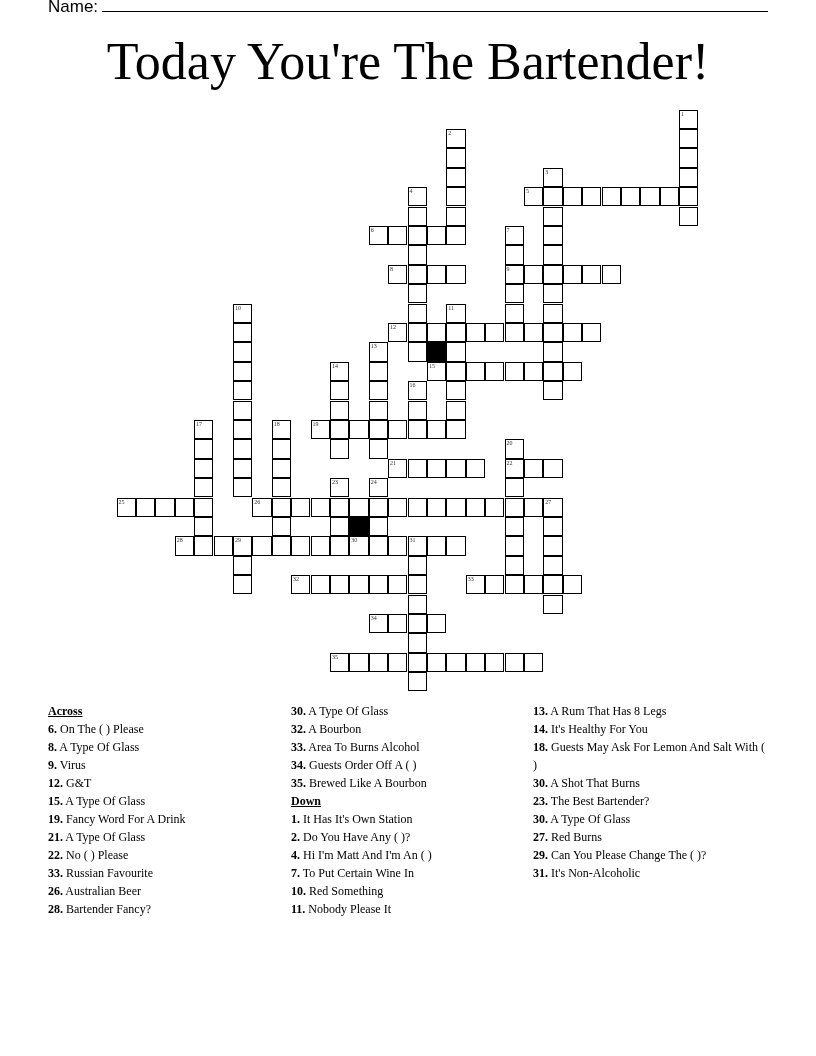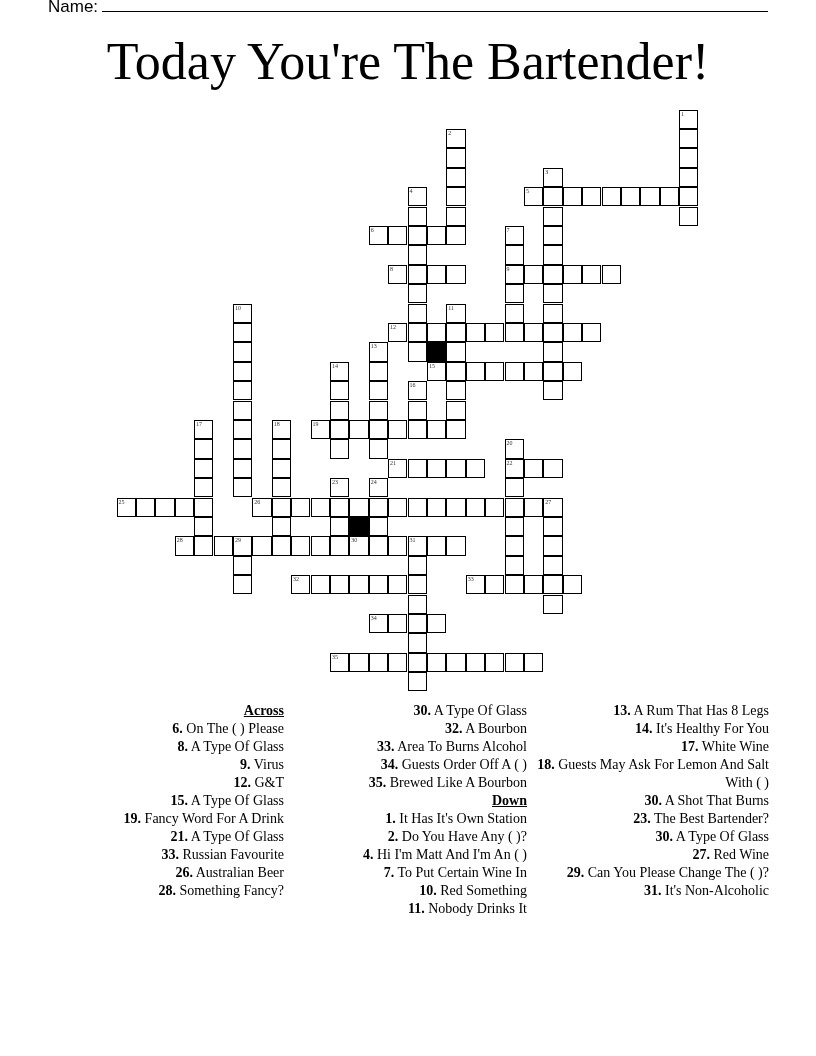--- a/index.html
+++ b/index.html
@@ -4,21 +4,21 @@
 <style>
   html, body { margin: 0; padding: 0; background: #ffffff; }
   body { width: 816px; height: 1056px; position: relative; overflow: hidden; color: #000; }
   .name-line { position: absolute; left: 48px; top: -3px; font-family: "Liberation Sans", sans-serif; font-size: 17px; white-space: nowrap; }
   .name-line .blank { display: inline-block; width: 666px; border-bottom: 1px solid #000; height: 14px; vertical-align: baseline; margin-left: 4px; }
   .title { position: absolute; left: 0; top: 30px; width: 816px; text-align: center; font-family: "Liberation Serif", serif; font-size: 52px; line-height: 64px; }
   .grid { position: absolute; left: 117px; top: 110px; width: 582px; height: 582px; }
   .cell { position: absolute; width: 19.4px; height: 19.4px; box-sizing: border-box; border: 1px solid #000; background: #fff; margin-left: -0.5px; margin-top: -0.5px; }
   .cell.black { background: #000; }
   .cell .num { position: absolute; left: 1px; top: 0px; font-family: "Liberation Serif", serif; font-size: 6px; line-height: 7px; color: #333; }
-  .clues { position: absolute; top: 702px; font-family: "Liberation Serif", serif; font-size: 14px; line-height: 18px; text-align: right; }
+  .clues { position: absolute; top: 702px; font-family: "Liberation Serif", serif; font-size: 12px; line-height: 18px; }
   .clues .head { font-weight: bold; text-decoration: underline; }
   .clues .clue b { font-weight: bold; }
   .col1 { left: 48px; width: 236px; }
   .col2 { left: 291px; width: 236px; }
   .col3 { left: 533px; width: 236px; }
 </style>
 </head>
 <body>
 
 <div class="name-line">
@@ -309,44 +309,44 @@
 
 <div class="clues col1">
   <div class="head">Across</div>
   <div class="clue"><b>6.</b> <span>On The ( ) Please</span></div>
   <div class="clue"><b>8.</b> <span>A Type Of Glass</span></div>
   <div class="clue"><b>9.</b> <span>Virus</span></div>
   <div class="clue"><b>12.</b> <span>G&amp;T</span></div>
   <div class="clue"><b>15.</b> <span>A Type Of Glass</span></div>
   <div class="clue"><b>19.</b> <span>Fancy Word For A Drink</span></div>
   <div class="clue"><b>21.</b> <span>A Type Of Glass</span></div>
+  <div class="clue"><b>22.</b> <span>No ( ) Please</span></div>
   <div class="clue"><b>33.</b> <span>Russian Favourite</span></div>
   <div class="clue"><b>26.</b> <span>Australian Beer</span></div>
-  <div class="clue"><b>28.</b> <span>Something Fancy?</span></div>
+  <div class="clue"><b>28.</b> <span>Bartender Fancy?</span></div>
 </div>
 
 <div class="clues col2">
   <div class="clue"><b>30.</b> <span>A Type Of Glass</span></div>
   <div class="clue"><b>32.</b> <span>A Bourbon</span></div>
   <div class="clue"><b>33.</b> <span>Area To Burns Alcohol</span></div>
   <div class="clue"><b>34.</b> <span>Guests Order Off A ( )</span></div>
   <div class="clue"><b>35.</b> <span>Brewed Like A Bourbon</span></div>
   <div class="head">Down</div>
   <div class="clue"><b>1.</b> <span>It Has It's Own Station</span></div>
   <div class="clue"><b>2.</b> <span>Do You Have Any ( )?</span></div>
   <div class="clue"><b>4.</b> <span>Hi I'm Matt And I'm An ( )</span></div>
   <div class="clue"><b>7.</b> <span>To Put Certain Wine In</span></div>
   <div class="clue"><b>10.</b> <span>Red Something</span></div>
-  <div class="clue"><b>11.</b> <span>Nobody Drinks It</span></div>
+  <div class="clue"><b>11.</b> <span>Nobody Please It</span></div>
 </div>
 
 <div class="clues col3">
   <div class="clue"><b>13.</b> <span>A Rum That Has 8 Legs</span></div>
   <div class="clue"><b>14.</b> <span>It's Healthy For You</span></div>
-  <div class="clue"><b>17.</b> <span>White Wine</span></div>
   <div class="clue"><b>18.</b> <span>Guests May Ask For Lemon And Salt With ( )</span></div>
   <div class="clue"><b>30.</b> <span>A Shot That Burns</span></div>
   <div class="clue"><b>23.</b> <span>The Best Bartender?</span></div>
   <div class="clue"><b>30.</b> <span>A Type Of Glass</span></div>
-  <div class="clue"><b>27.</b> <span>Red Wine</span></div>
+  <div class="clue"><b>27.</b> <span>Red Burns</span></div>
   <div class="clue"><b>29.</b> <span>Can You Please Change The ( )?</span></div>
   <div class="clue"><b>31.</b> <span>It's Non-Alcoholic</span></div>
 </div>
 
 </body></html>

